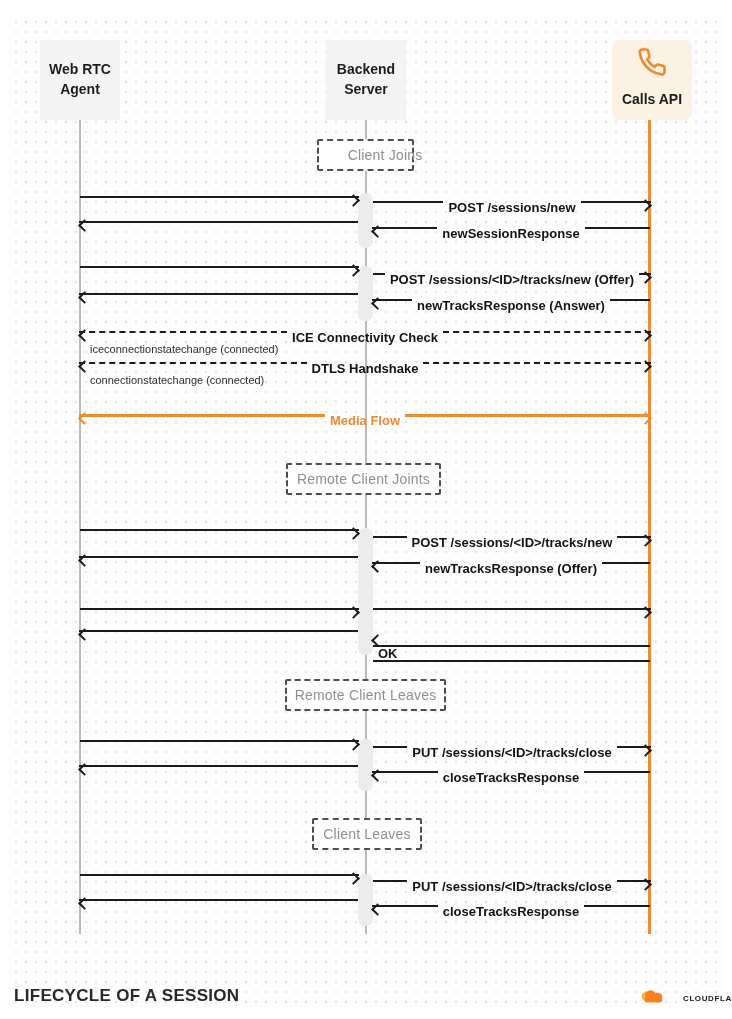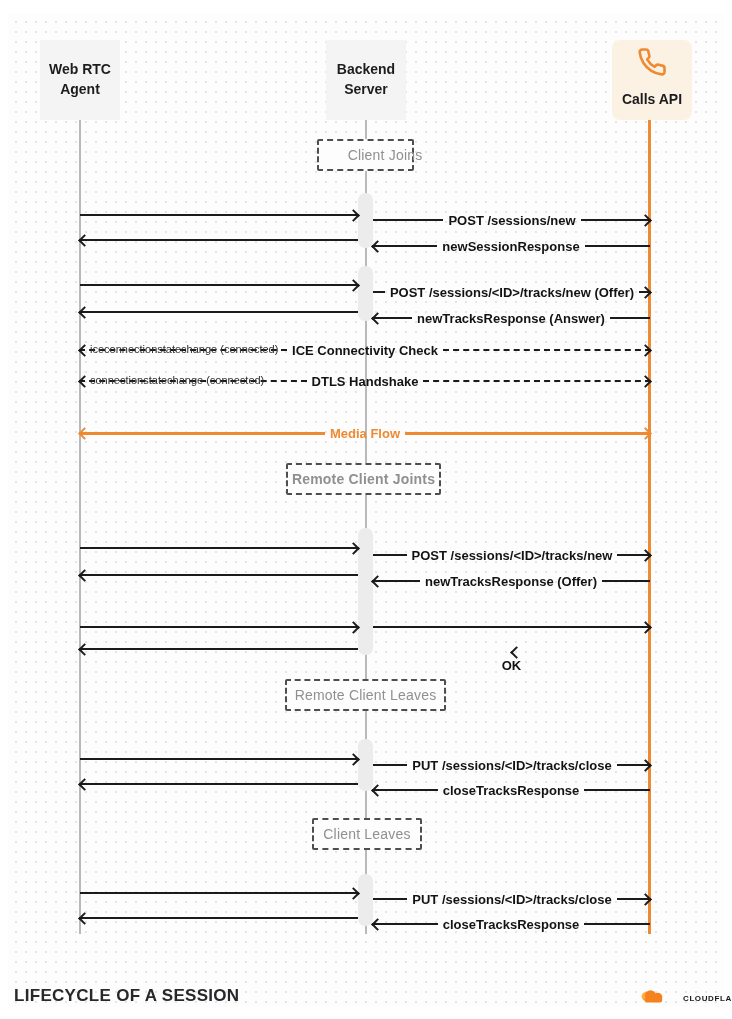--- a/index.html
+++ b/index.html
@@ -29,21 +29,21 @@
   .life.orange{width:3px;background:#ed8a32;}
   
   .bar{position:absolute;left:358px;width:15px;background:#ececec;border-radius:7px;}
   
   .section{
     position:absolute;border:2px dashed #4e4e4e;background:#fdfdfd;border-radius:2px;
     display:flex;align-items:center;justify-content:center;box-sizing:border-box;
     font-size:14px;font-weight:500;color:#909090;white-space:nowrap;letter-spacing:.2px;
   }
   
-  .msg{position:absolute;display:flex;align-items:center;height:14px;margin-top:12px;}
+  .msg{position:absolute;display:flex;height:14px;}
   .seg{flex:1 1 auto;height:0;border-top:2.5px solid #1b1b1b;}
   .seg.dash{border-top-style:dashed;}
   .lbl{flex:0 0 auto;padding:0 5px;font-size:13px;font-weight:700;color:#131313;white-space:nowrap;line-height:1;}
   .head{flex:0 0 auto;width:9px;height:9px;border-top:2.5px solid #1b1b1b;border-right:2.5px solid #1b1b1b;box-sizing:border-box;}
   .head.r{transform:rotate(45deg);margin-left:-10px;}
   .head.l{transform:rotate(-135deg);margin-right:-10px;}
   .msg.orange .seg,.msg.orange .head{border-color:#ed8a32;}
   .msg.orange .lbl{color:#ed8a32;}
   .msg.orange .seg{border-top-width:3px;}
   
@@ -79,21 +79,21 @@
     <svg width="30" height="30" viewBox="0 0 24 24" fill="none" stroke="#ed8a32" stroke-width="2.1" stroke-linecap="round" stroke-linejoin="round">
       <path d="M22 16.92v3a2 2 0 0 1-2.18 2 19.79 19.79 0 0 1-8.63-3.07 19.5 19.5 0 0 1-6-6 19.79 19.79 0 0 1-3.07-8.67A2 2 0 0 1 4.11 2h3a2 2 0 0 1 2 1.72 12.84 12.84 0 0 0 .7 2.81 2 2 0 0 1-.45 2.11L8.09 9.91a16 16 0 0 0 6 6l1.27-1.27a2 2 0 0 1 2.11-.45 12.84 12.84 0 0 0 2.81.7A2 2 0 0 1 22 16.92z"></path>
     </svg>
   </span>
   <div class="txt">Calls API</div>
 </div>
 
 <div class="section" style="left:317px;top:139px;width:97px;height:32px;padding-left:39px;">
   <span>Client Joins</span>
 </div>
-<div class="section" style="left:286px;top:463px;width:155px;height:32px;font-weight:bold;">
+<div class="section" style="left:286px;top:463px;width:155px;height:32px;">
   <span>Remote Client Joints</span>
 </div>
 <div class="section" style="left:285px;top:679px;width:161px;height:32px;">
   <span>Remote Client Leaves</span>
 </div>
 <div class="section" style="left:312px;top:818px;width:110px;height:32px;">
   <span>Client Leaves</span>
 </div>
 
 <div class="msg" style="left:80px;top:196px;width:278px;">

